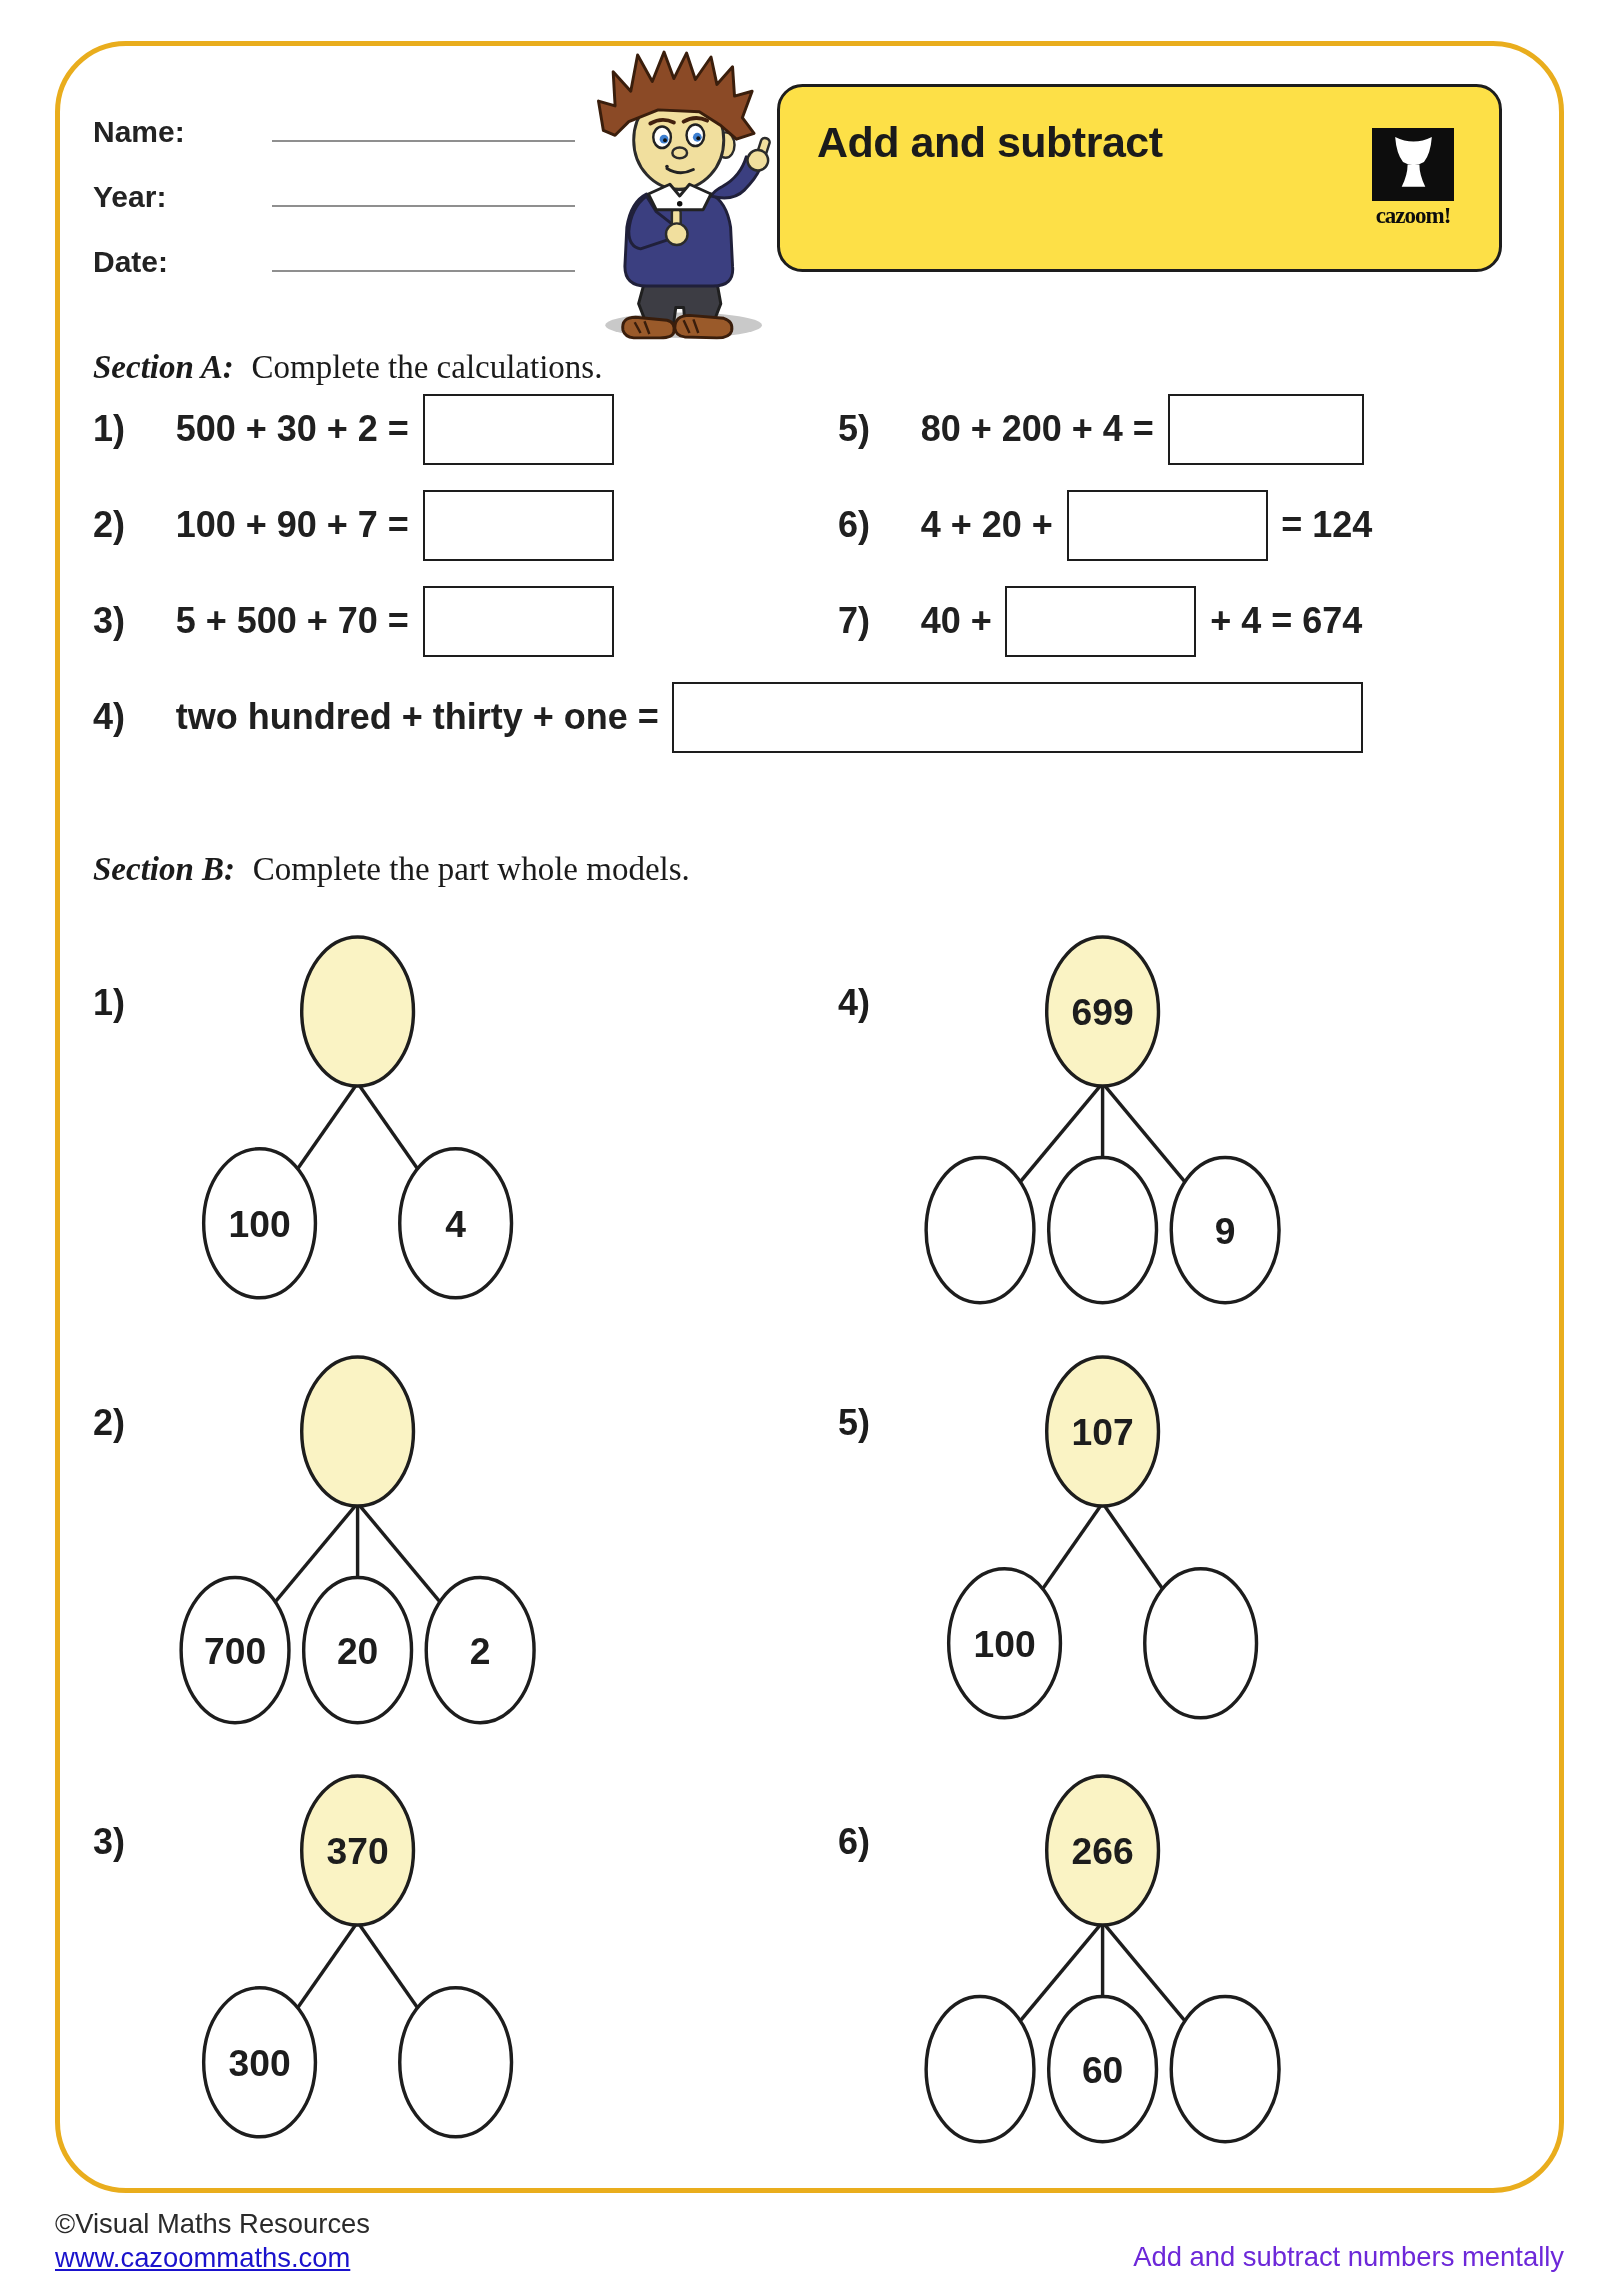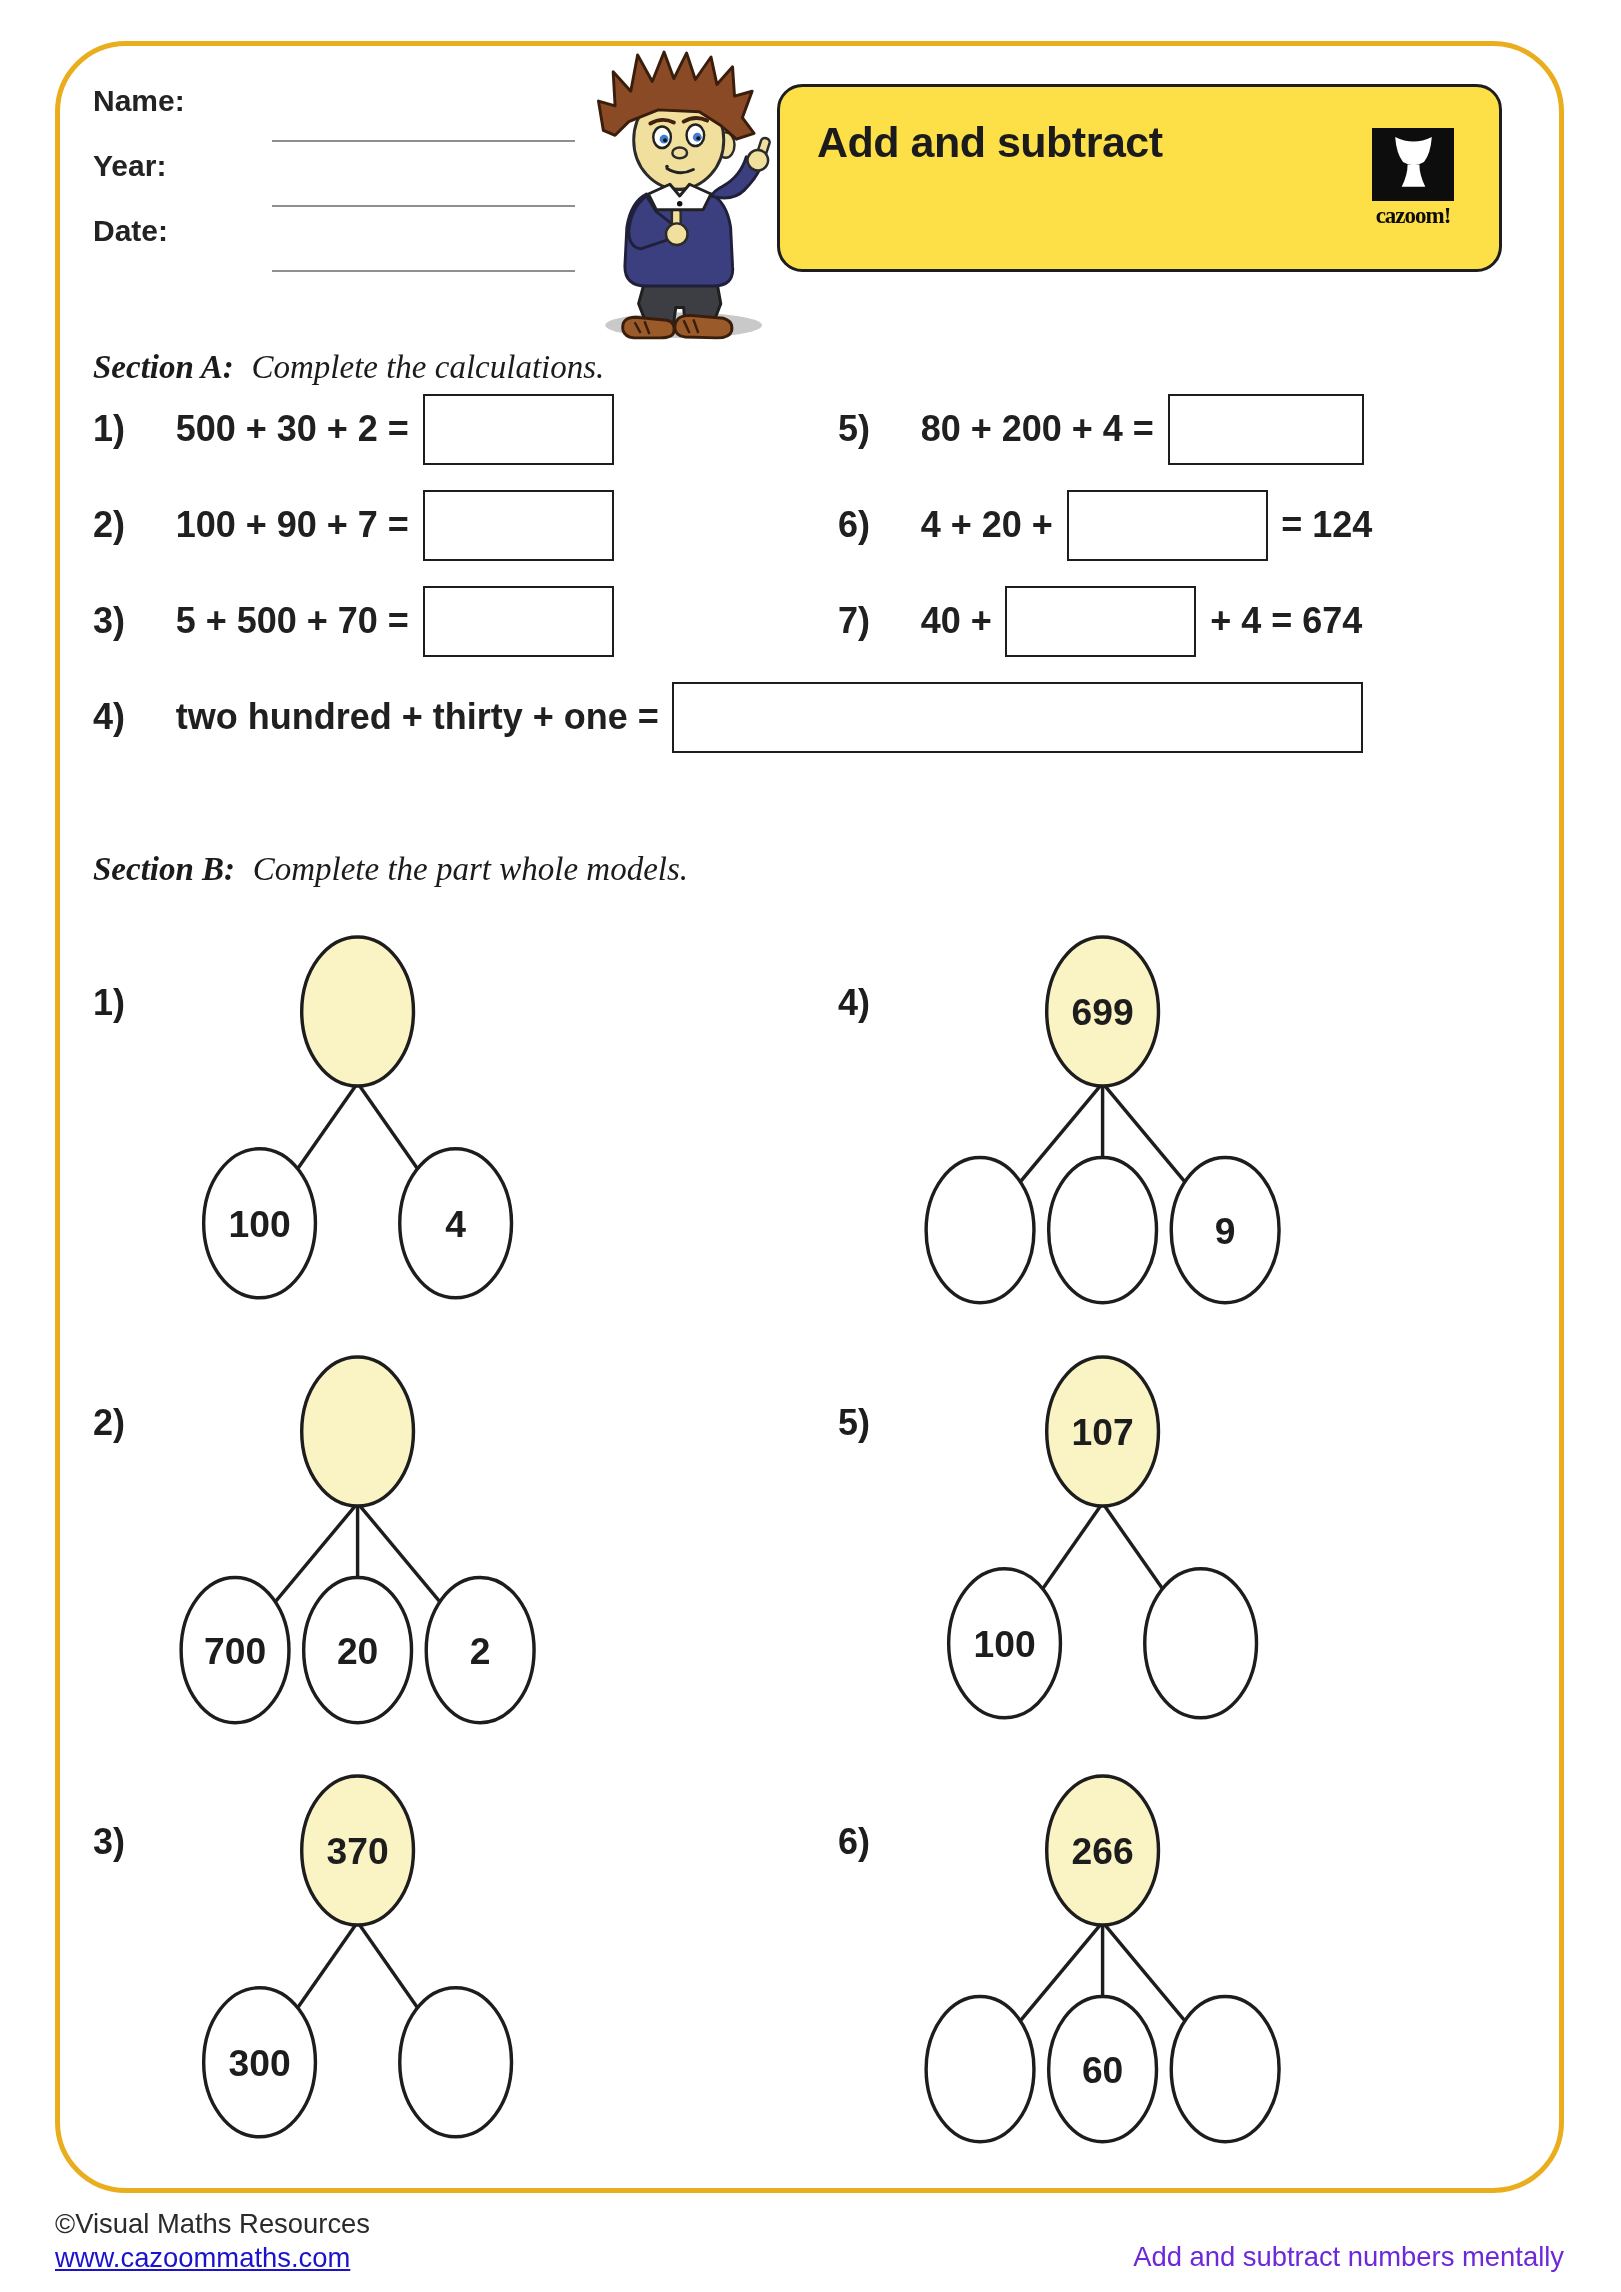--- a/index.html
+++ b/index.html
@@ -7,38 +7,38 @@
   .page {
     position:relative; width:1621px; height:2293px; background:#ffffff;
     font-family:"Liberation Sans", sans-serif; overflow:hidden; color:#1d1d1d;
   }
   .frame {
     position:absolute; left:55px; top:41px; width:1509px; height:2152px;
     border:5.9px solid #E9AD1D; border-radius:71px;
   }
   
   .fields { position:absolute; left:93px; top:84px; width:482px; }
-  .field-row { display:flex; height:65px;gap:40px; }
+  .field-row { display:flex; align-items:flex-end; height:65px;gap:40px; }
   .field-label { width:139px; font-size:30px; font-weight:bold; color:#232323; }
   .field-line { flex:1; border-bottom:2px solid #8f8f8f; margin-bottom:6.9px; }
   
   .mascot { position:absolute; left:574px; top:47px; }
   
   .title-box {
     position:absolute; left:777px; top:84px; width:725px; height:188px;
     background:#fde047; border:3.9px solid #1d1d1d; border-radius:25.5px;
   }
   .title-text { position:absolute; left:37px; top:29px; font-size:43px; font-weight:bold; line-height:1.22; color:#1b1b1b; letter-spacing:-0.5px; }
   .logo { position:absolute; right:23.5px; top:41px; width:125px; text-align:center; }
   .logo-square { width:82px; height:73px; background:#0d0d0d; margin:0 auto; display:flex; align-items:center; justify-content:center; }
   .logo-text { font-family:"Liberation Serif", serif; font-weight:bold; font-size:23px; color:#0d0d0d; letter-spacing:-1px; margin-top:2px; }
   
   .sec-head { position:absolute; font-family:"Liberation Serif", serif; font-size:33px; color:#1b1b1b; }
   .sh-label { font-weight:bold; font-style:italic; }
-  .sh-instr { font-style:italic; margin-left:17.6px;margin-top:31px; }
+  .sh-instr { margin-left:17.6px;margin-top:31px; }
   
   .prob { position:absolute; display:flex; align-items:center; gap:13.7px; height:78px; font-size:36px; font-weight:bold; color:#202020; white-space:nowrap; }
   .pnum { width:69px; flex-shrink:0; }
   .abox { height:71px; background:#ffffff; border:2.9px solid #1d1d1d; flex-shrink:0; }
   .w195 { width:191px; } .w200 { width:196px; } .w205 { width:201px; } .w705 { width:691px; }
   
   .model { position:absolute; display:flex; align-items:flex-start; }
   .mnum { width:44px; margin-top:51px; font-size:36px; font-weight:bold; flex-shrink:0; }
   .pw { display:block; }
   .pw line { stroke:#1d1d1d; stroke-width:3.5; }

